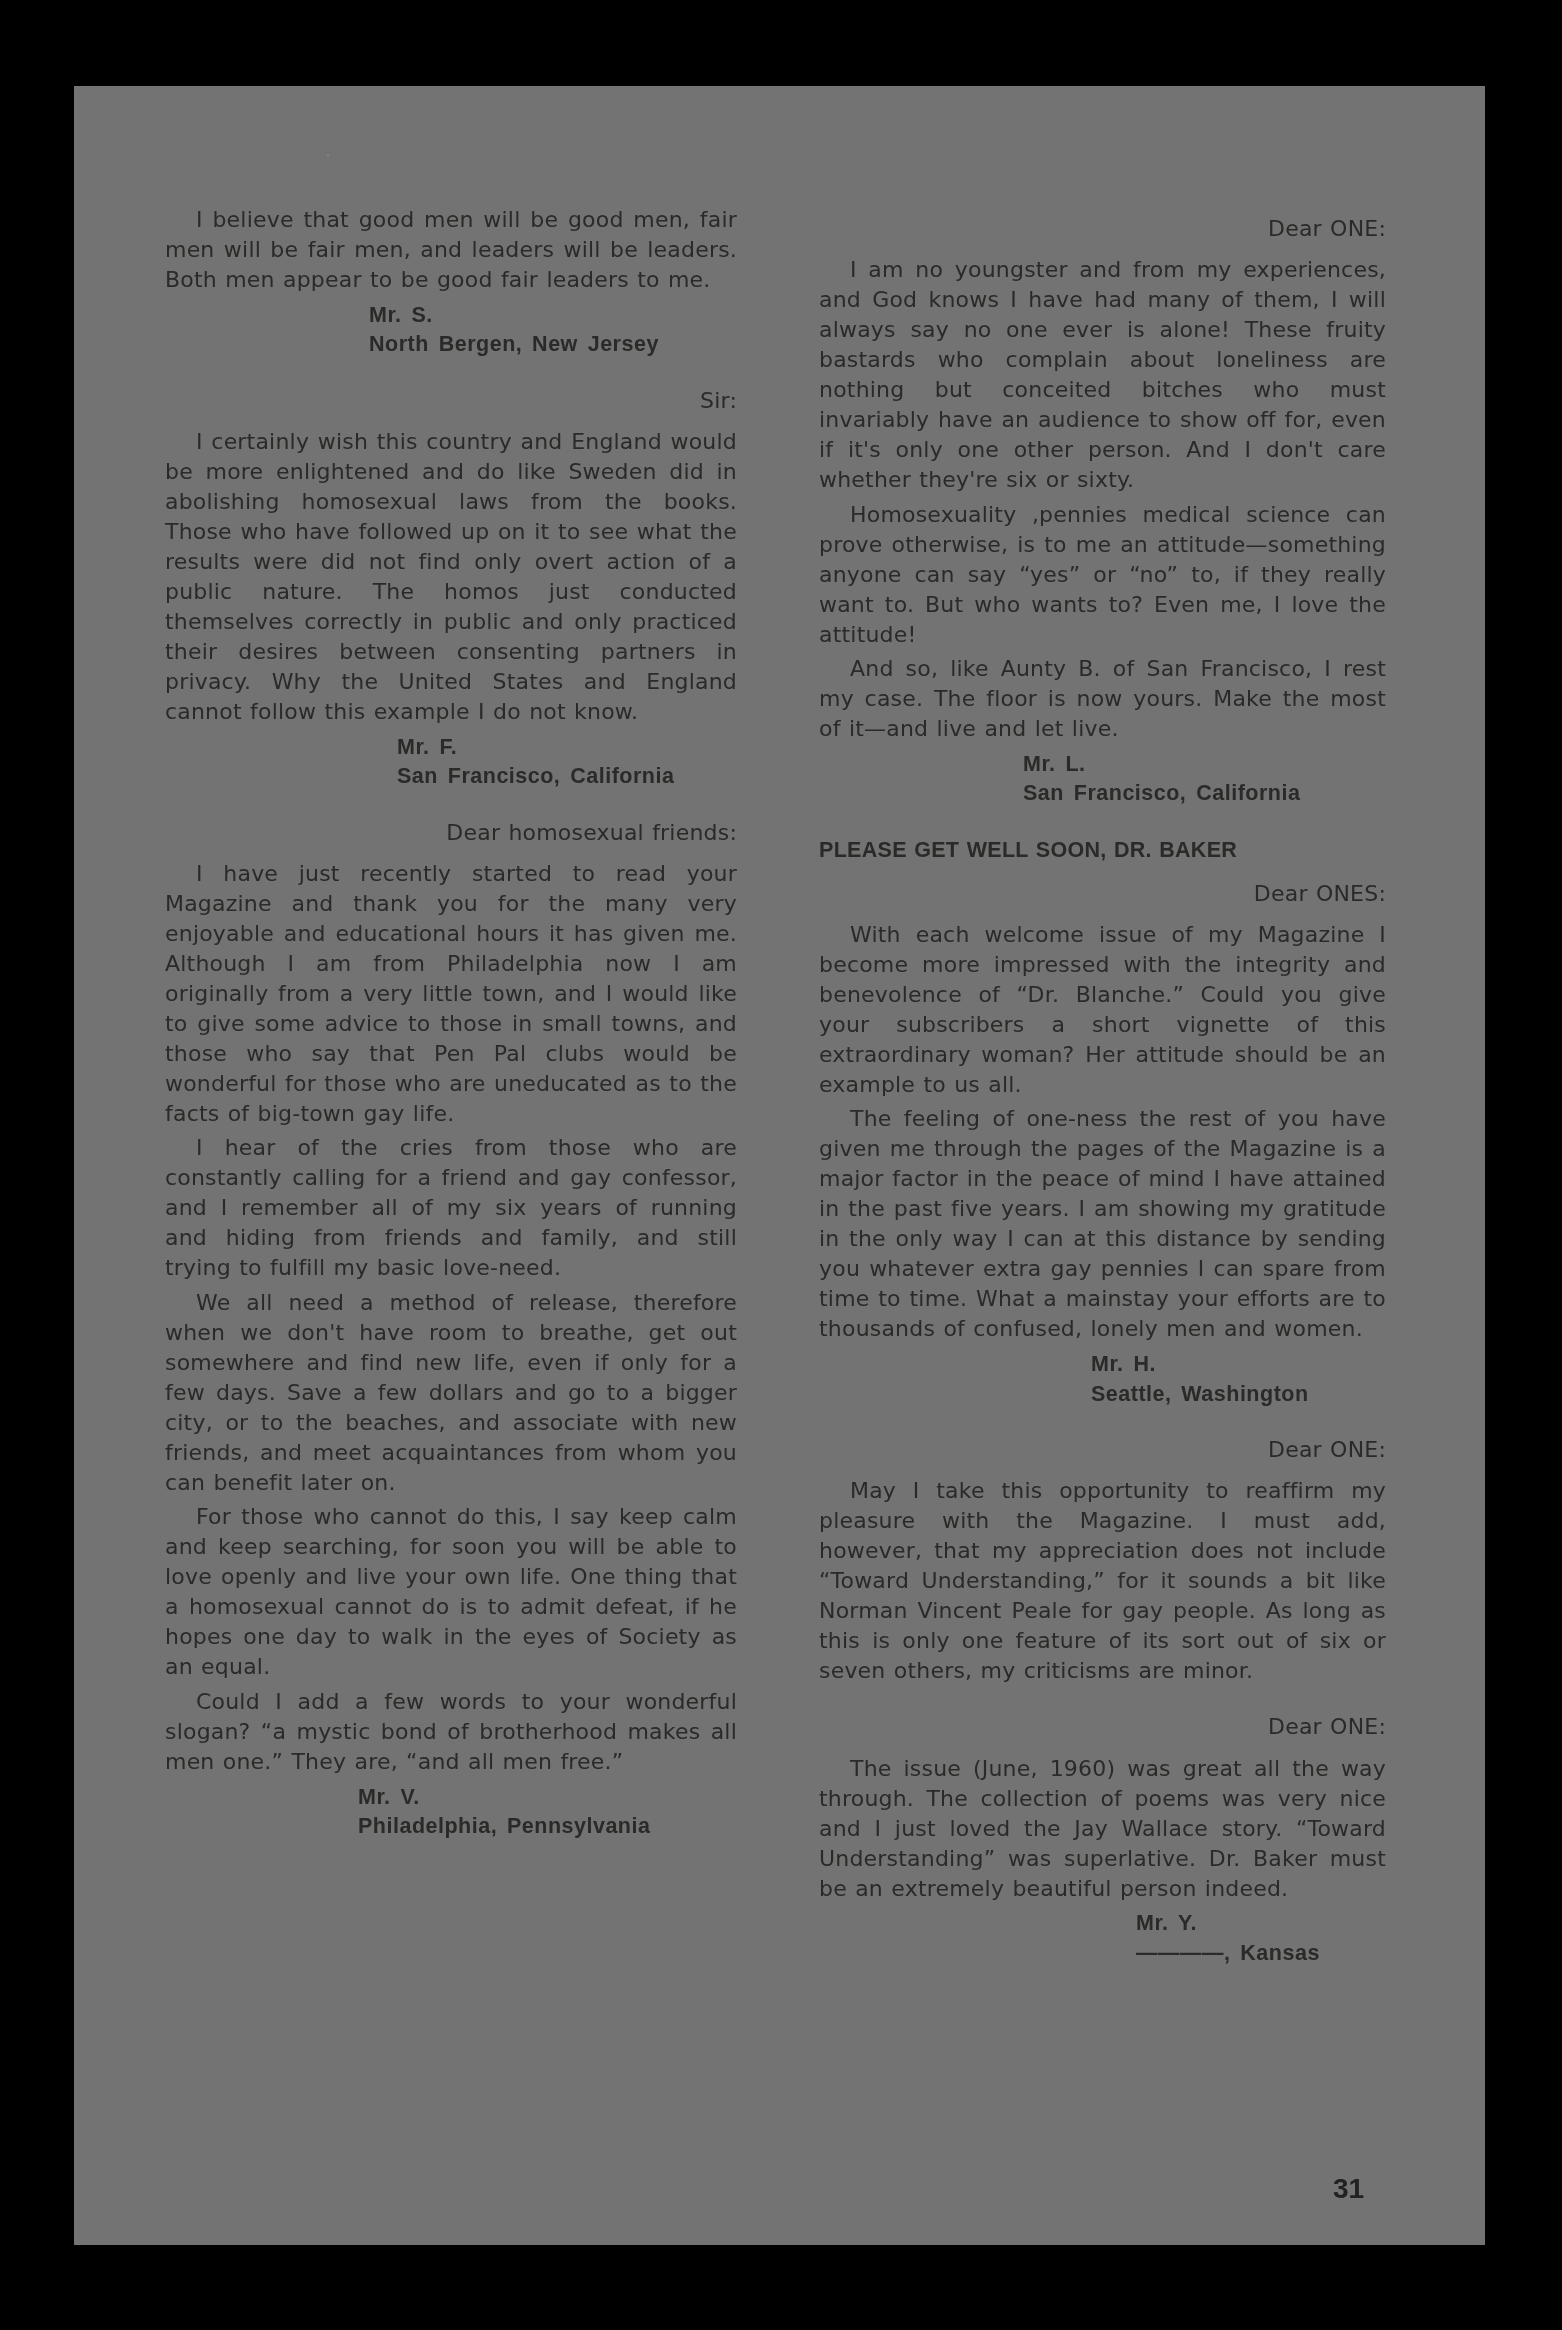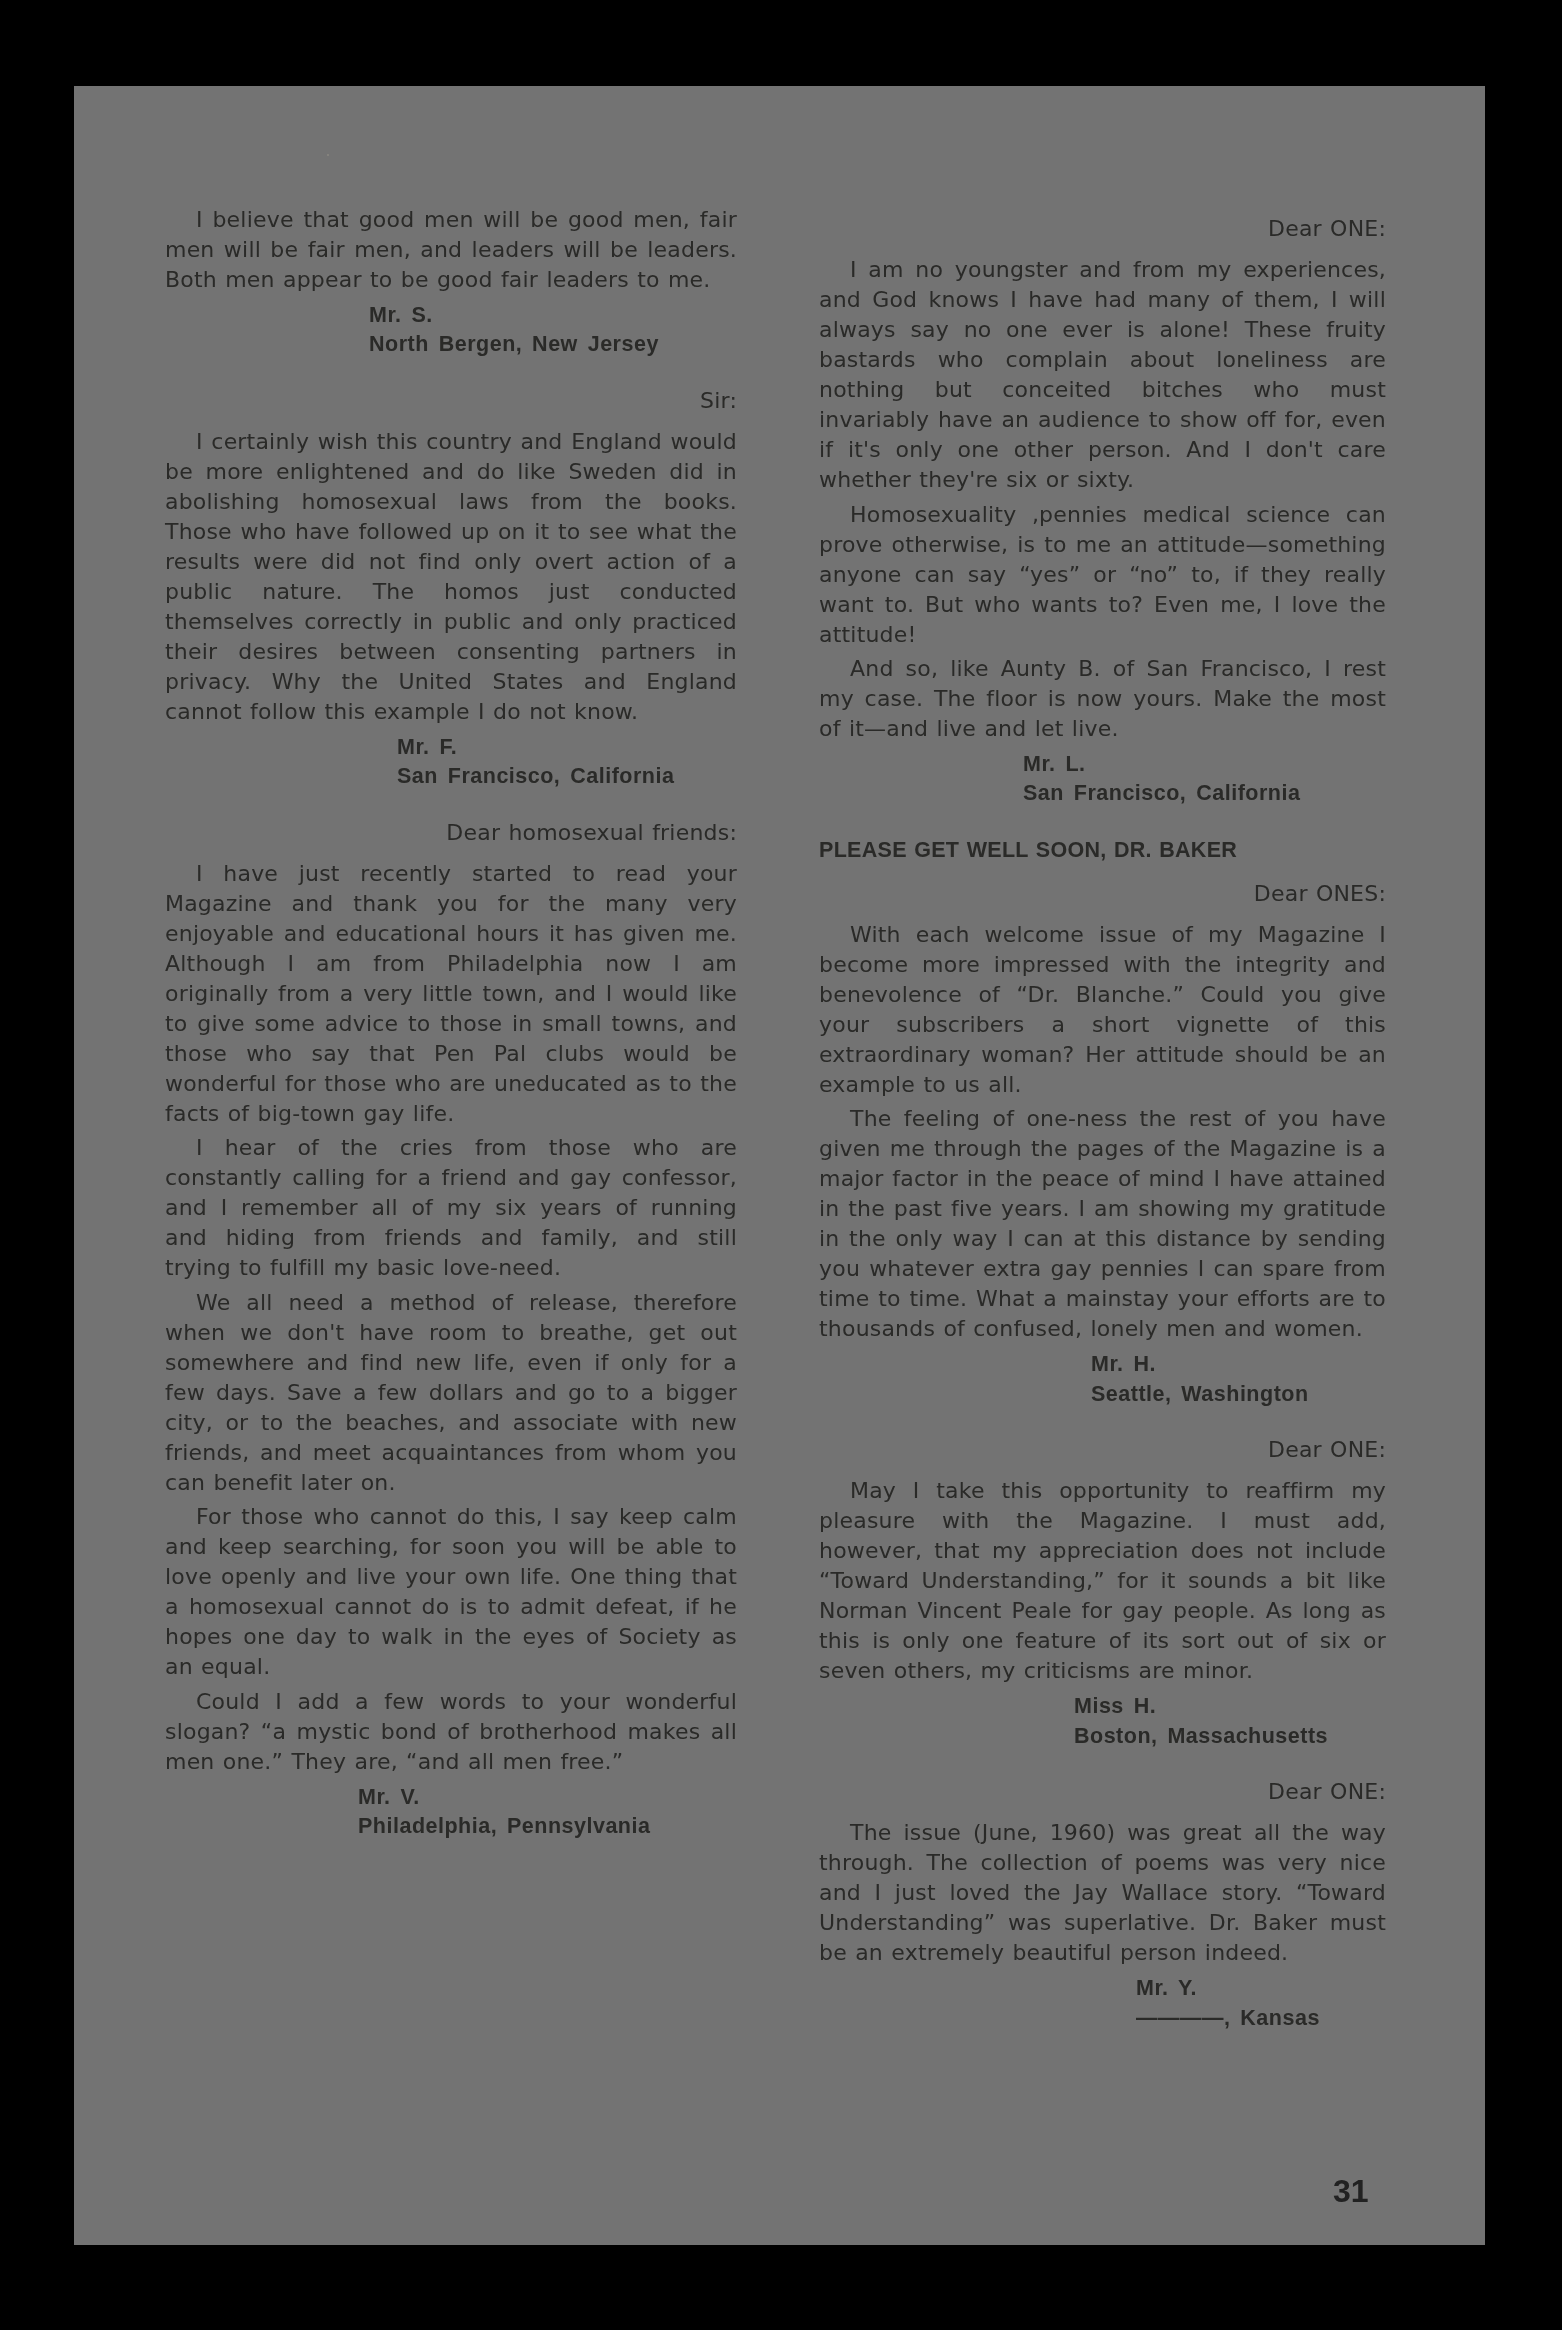--- a/index.html
+++ b/index.html
@@ -56,21 +56,21 @@
     font-size: 21.5px;
     letter-spacing: 0.3px;
     margin: 20.4px 0 13.6px 0;
     text-transform: none;
   }
   .page-number {
     position: absolute;
     left: 1259px; top: 2087px;
     font-family: "Liberation Sans", "DejaVu Sans", sans-serif;
     font-weight: bold;
-    font-size: 32px;
+    font-size: 28px;
     color: #222;
   }
   .speck {
     position: absolute;
     width: 2.3px; height: 2.3px;
     background: #8a8780;
     border-radius: 1.1px;
   }
 </style>
 </head>
@@ -133,24 +133,20 @@
       <p class="p">The feeling of one-ness the rest of you have given me through the pages of the Magazine is a major factor in the peace of mind I have attained in the past five years. I am showing my gratitude in the only way I can at this distance by sending you what­ever extra gay pennies I can spare from time to time. What a mainstay your efforts are to thousands of confused, lonely men and women.</p>
       <div class="sig" style="margin-left:272px;">
         <div>Mr. H.</div>
         <div>Seattle, Washington</div>
       </div>
     </div>
 
     <div class="letter">
       <p class="salutation">Dear ONE:</p>
       <p class="p">May I take this opportunity to reaffirm my pleasure with the Magazine. I must add, however, that my appreciation does not in­clude “Toward Understanding,” for it sounds a bit like Norman Vincent Peale for gay people. As long as this is only one feature of its sort out of six or seven others, my criticisms are minor.</p>
-      <div class="sig" style="margin-left:255px;">
-        <div>Miss H.</div>
-        <div>Boston, Massachusetts</div>
-      </div>
     </div>
 
     <div class="letter">
       <p class="salutation">Dear ONE:</p>
       <p class="p">The issue (June, 1960) was great all the way through. The collection of poems was very nice and I just loved the Jay Wallace story. “Toward Understanding” was super­lative. Dr. Baker must be an extremely beauti­ful person indeed.</p>
       <div class="sig" style="margin-left:317px;">
         <div>Mr. Y.</div>
         <div>————, Kansas</div>
       </div>
     </div>

